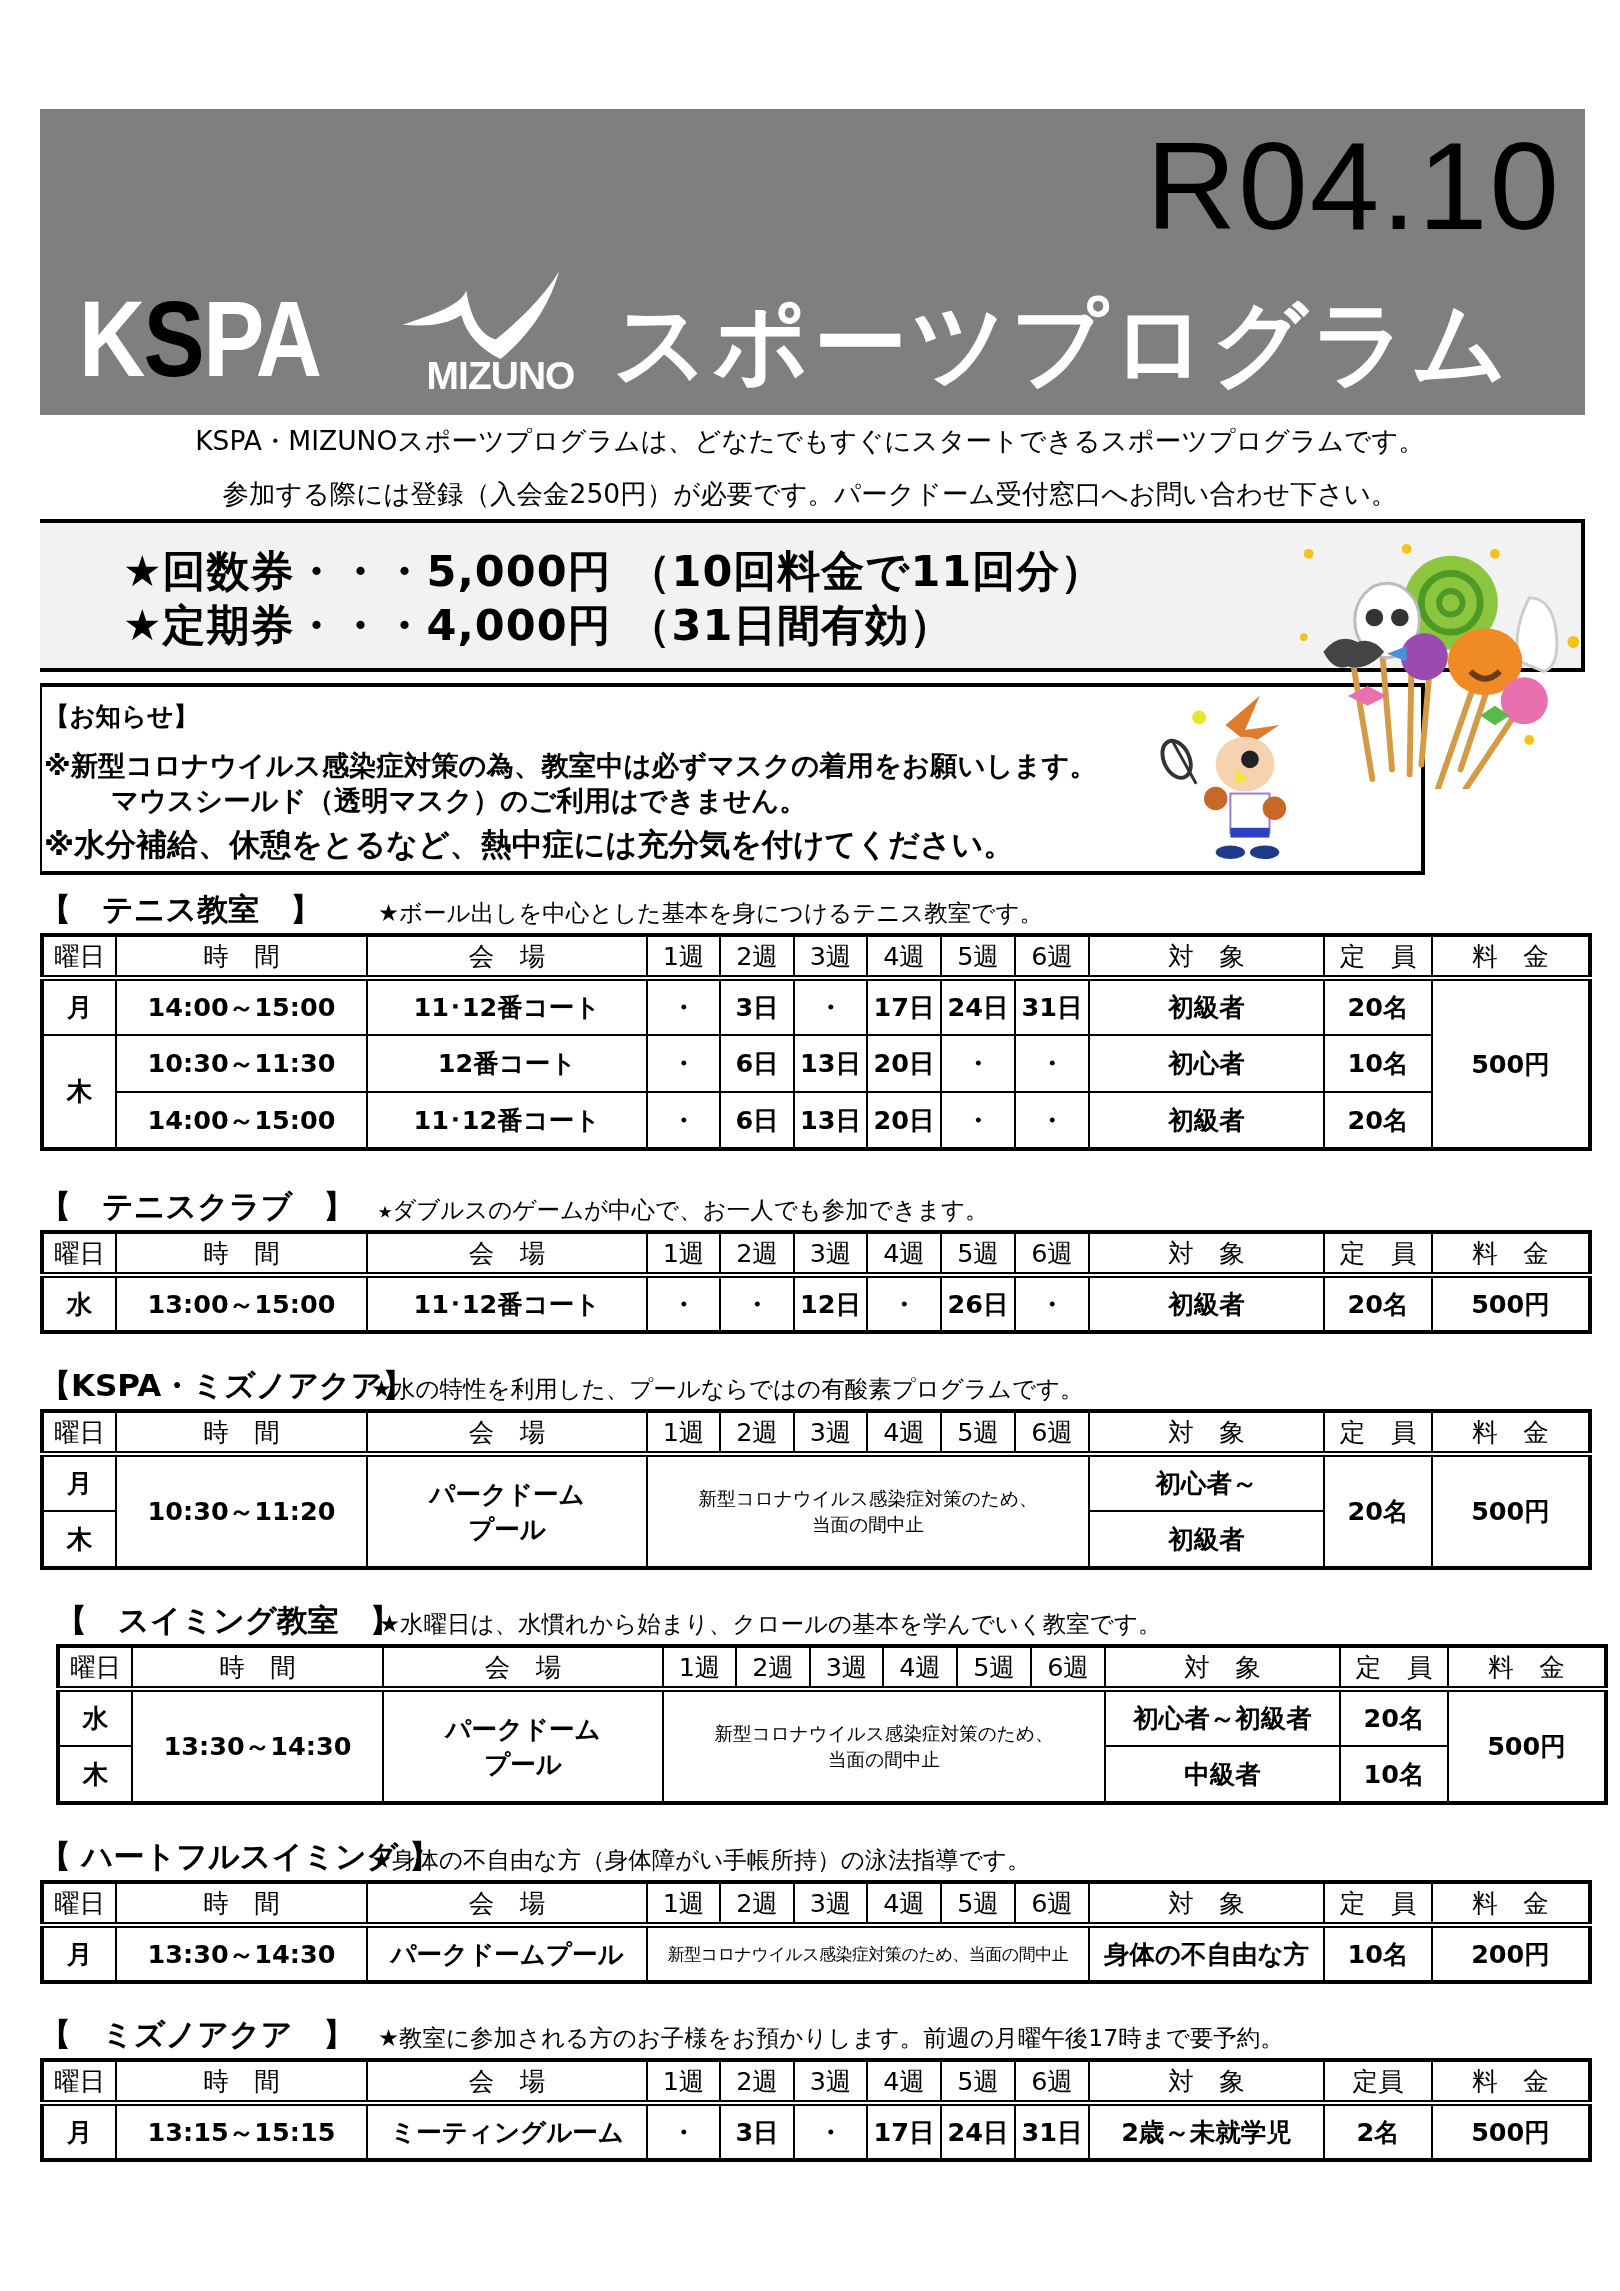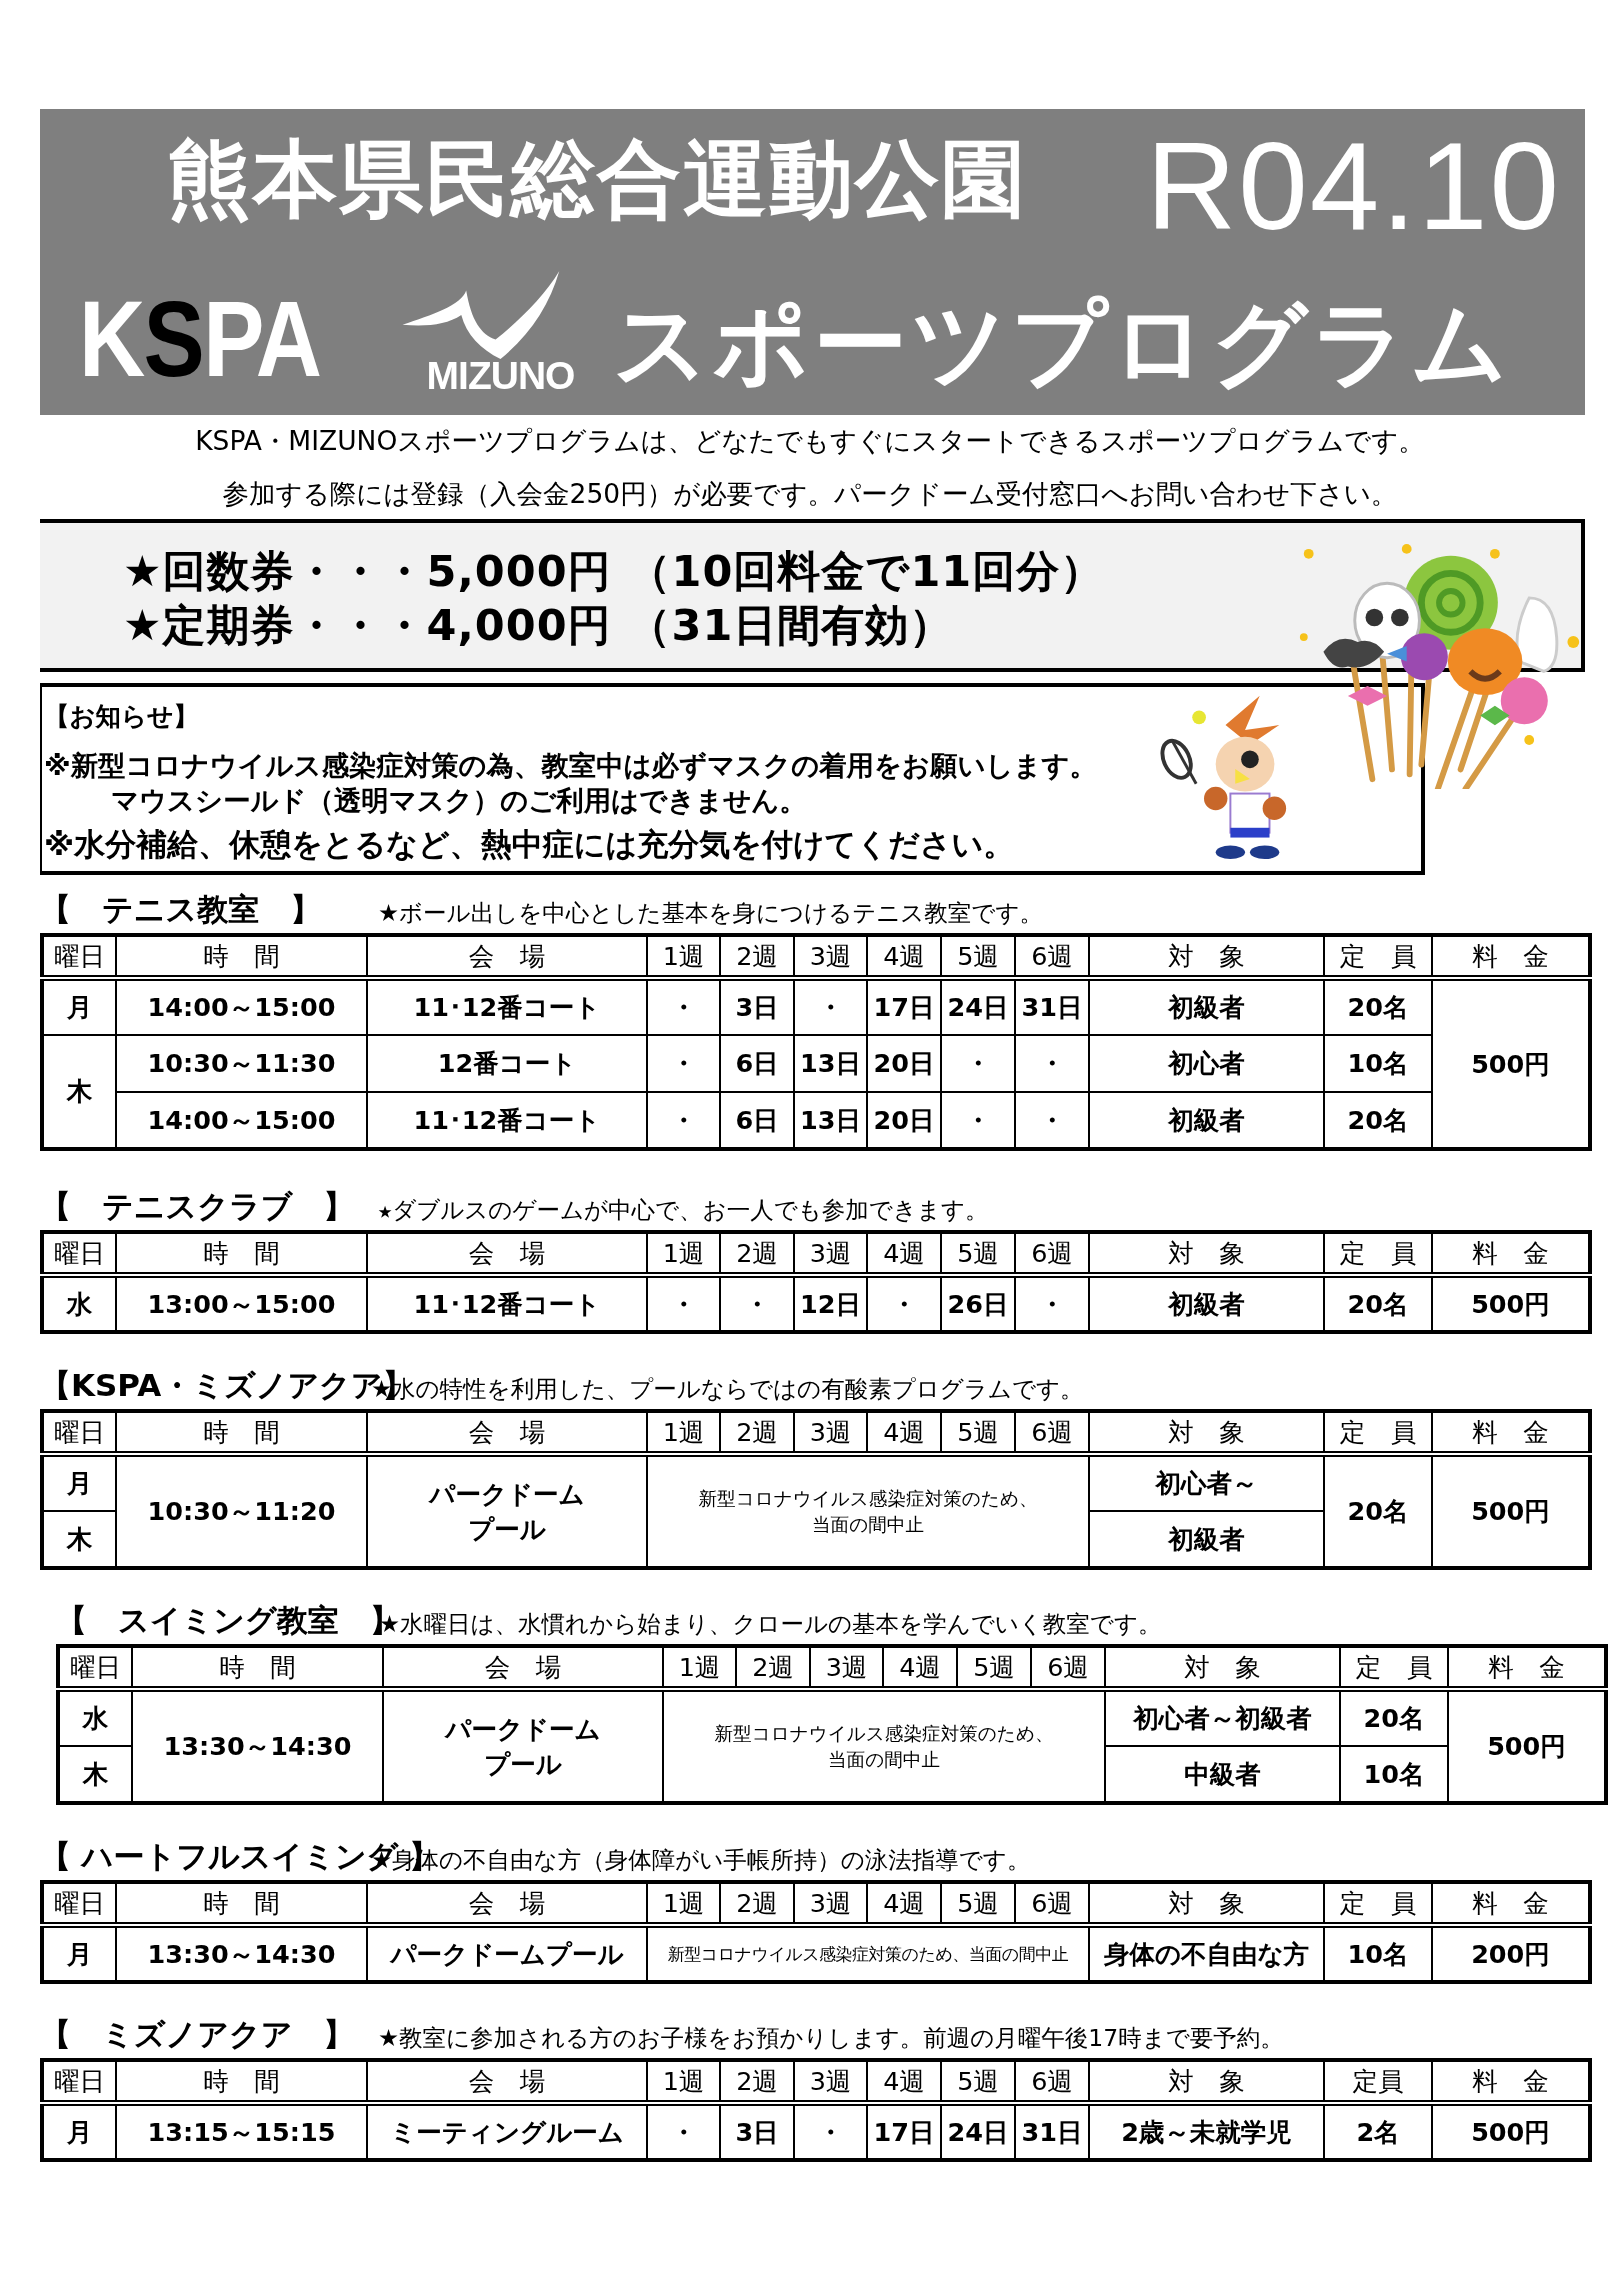--- a/index.html
+++ b/index.html
@@ -1,21 +1,21 @@
 <!DOCTYPE html>
 <html><head>
 <meta charset="utf-8">
 <style>
   * { box-sizing: border-box; margin: 0; padding: 0; }
   html, body { width: 1620px; height: 2292px; background: #ffffff; }
   body { position: relative; font-family: "DejaVu Sans", "Liberation Sans", sans-serif; color: #000; overflow: hidden; }
 
   .banner { position: absolute; left: 40px; top: 109px; width: 1545px; height: 306px; background: #7f7f7f; }
   .banner-title { position: absolute; left: 127px; top: 13.7px; font-size: 84px; font-weight: bold; color: #fff; letter-spacing: 2px; }
-  .banner-date { position: absolute; left: 1106px; top: 13.7px; font-family: "Liberation Sans", sans-serif; font-size: 125px; color: #ffffff; letter-spacing: 2px; line-height: 1; }
+  .banner-date { position: absolute; left: 1106px; top: 13.7px; font-family: "Liberation Sans", sans-serif; font-size: 125px; color: #000000; letter-spacing: 2px; line-height: 1; }
   .kspa-logo { position: absolute; left: 39px; top: 176px; font-family: "Liberation Sans", sans-serif; font-weight: bold; font-size: 108px; color: #fff; letter-spacing: -2px; line-height: 1; transform: scaleX(0.85); transform-origin: left; }
   .kspa-logo .s { color: #000; }
   .mizuno-logo { position: absolute; left: 333px; top: 157px; width: 255px; height: 132px; }
   .mizuno-text { position: absolute; left: 0; bottom: 0; width: 100%; text-align: center; font-family: "Liberation Sans", sans-serif; font-weight: bold; font-size: 39px; color: #fff; letter-spacing: -1px; }
   .banner-subtitle { position: absolute; left: 573px; top: 172px; font-size: 94px; font-weight: bold; color: #fff; letter-spacing: 3.9px; }
 
   .intro { position: absolute; left: 0; width: 1620px; text-align: center; font-size: 26.5px; }
   .intro1 { top: 423px; }
   .intro2 { top: 476px; }
 
@@ -44,21 +44,20 @@
   table.sched th { font-weight: normal; height: 43px; }
   table.sched thead tr { border-bottom: 6.9px double #000; }
   table.sched td { font-weight: bold; height: 57px; }
   table.sched td.note { font-weight: normal; font-size: 18.6px; line-height: 1.35; }
   table.sched td.note-single { font-weight: normal; font-size: 17px; white-space: nowrap; letter-spacing: -0.5px; }
 </style>
 </head>
 <body>
 
 <div class="banner">
-  <div class="banner-title">熊本県民総合運動公園</div>
   <div class="banner-date">R04.10</div>
   <div class="kspa-logo"><span>K</span><span class="s">S</span><span>PA</span></div>
   <div class="mizuno-logo">
     <svg width="255" height="98" viewBox="0 0 260 100">
       <path d="M30 60 C60 50 90 40 95 25 C100 55 110 70 125 75 C150 55 175 30 190 5 C180 40 160 70 130 95 C110 85 95 70 90 50 C75 60 55 62 30 60 Z" fill="#fff"></path>
     </svg>
     <div class="mizuno-text">MIZUNO</div>
   </div>
   <div class="banner-subtitle">スポーツプログラム</div>
 </div>

